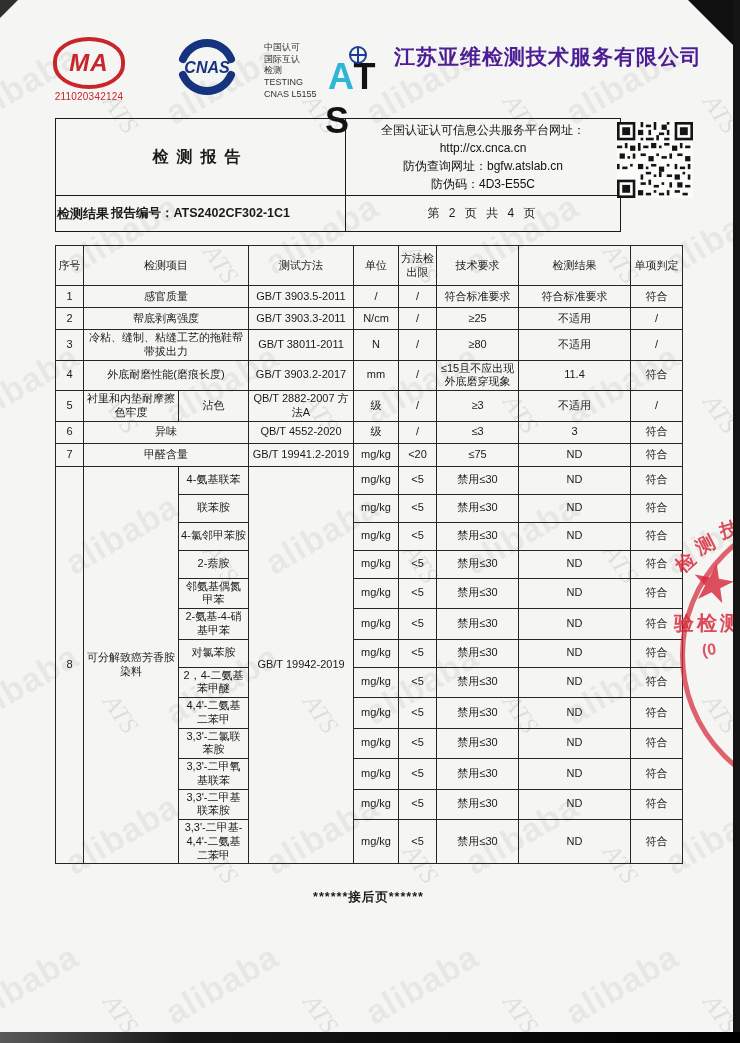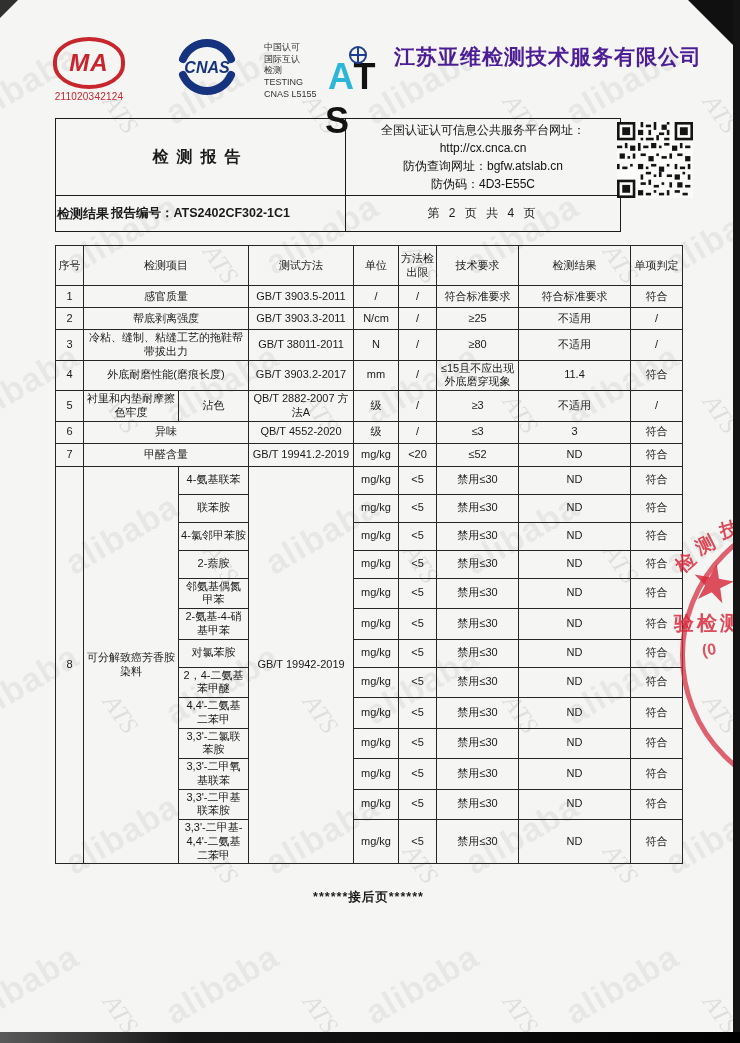--- a/index.html
+++ b/index.html
@@ -363,21 +363,21 @@
             <td>≤3</td>
             <td>3</td>
             <td>符合</td>
           </tr>
           <tr style="height: 23px;">
             <td>7</td>
             <td colspan="2">甲醛含量</td>
             <td>GB/T 19941.2-2019</td>
             <td>mg/kg</td>
             <td>&lt;20</td>
-            <td>≤52</td>
+            <td>≤75</td>
             <td>ND</td>
             <td>符合</td>
           </tr>
           <tr style="height: 28px;">
             <td rowspan="13">8</td>
             <td rowspan="13">可分解致癌芳香胺染料</td>
             <td>4-氨基联苯</td>
             <td rowspan="13">GB/T 19942-2019</td>
             <td>mg/kg</td>
             <td>&lt;5</td>

